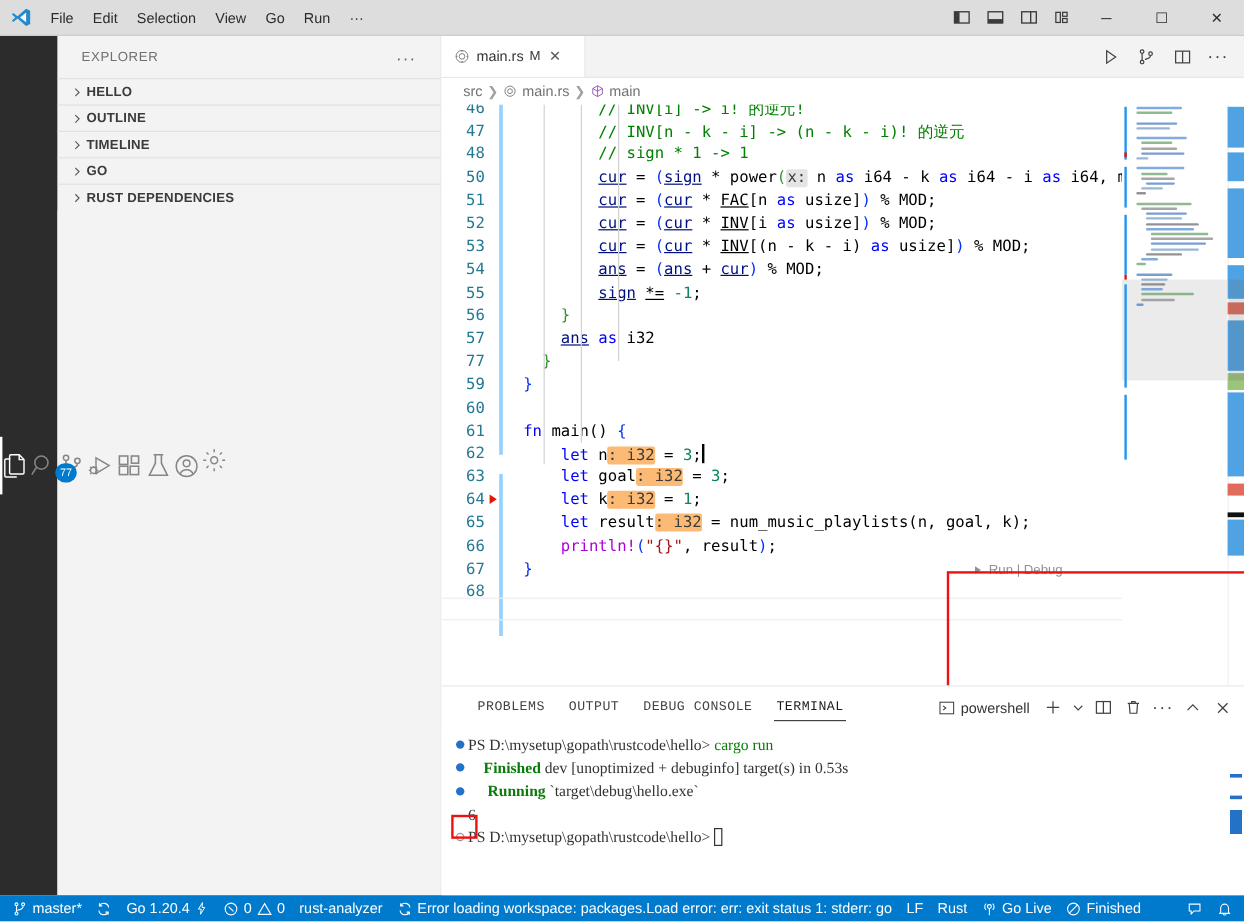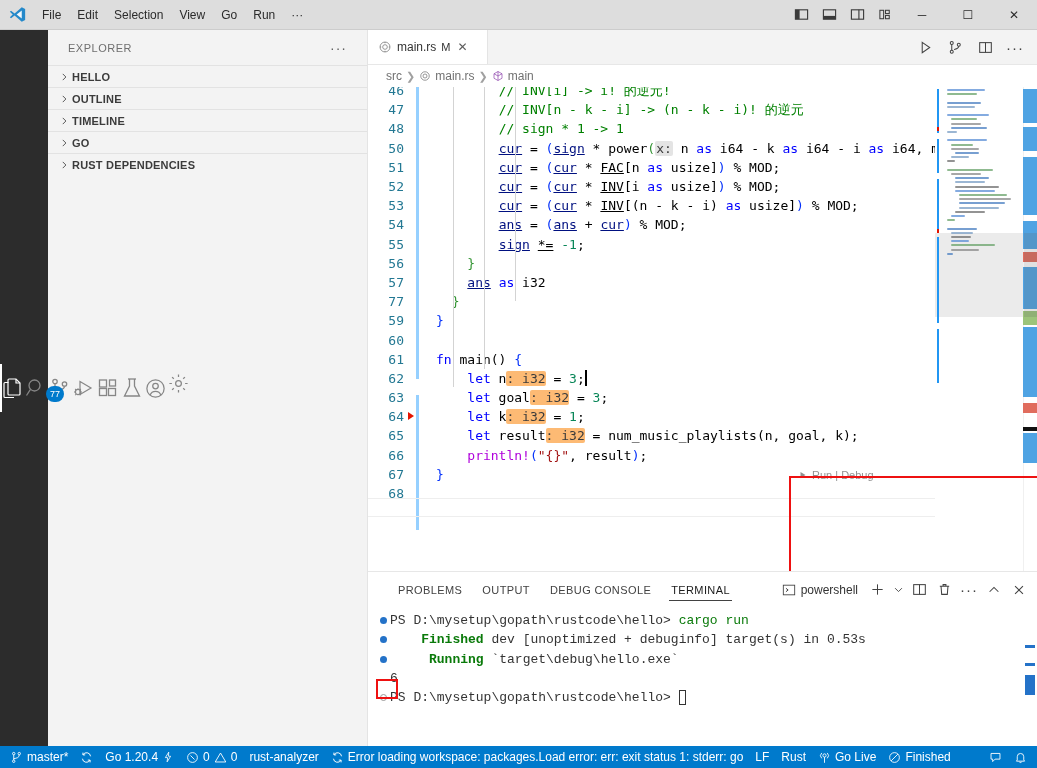--- a/index.html
+++ b/index.html
@@ -171,34 +171,34 @@
   
   .panel{
     flex:0 0 175px; background:#ffffff; border-top:1px solid #e7e7e7;
     display:flex; flex-direction:column; min-height:0;
   }
   .panel-head{
     height:35px; flex:0 0 35px; display:flex; align-items:stretch; padding-left:20px; gap:0;
   }
   .ptab{
     display:flex; align-items:center; padding:0 10px; font-size:11px;
-    color:#424242; letter-spacing:.4px; position:relative; text-transform:uppercase;
+    color:#424242; letter-spacing:.4px; position:relative; text-transform:uppercase;font-family:Liberation Mono, monospace;
   }
   .ptab.active{ color:#1b1b1b; }
   .ptab.active:after{
     content:""; position:absolute; left:8px; right:8px; bottom:6px; height:1px; background:#424242;
   }
   .panel-actions{ margin-left:auto; display:flex; align-items:center; gap:1px; padding-right:6px; }
   .term-sel{
     display:flex; align-items:center; gap:5px; font-size:12px; color:#333; padding:0 6px; height:35px;
   }
   .pa-btn{ width:24px; height:35px; display:flex; align-items:center; justify-content:center; color:#424242;}
   .terminal{
     flex:1 1 auto; min-height:0; position:relative; overflow:hidden;
-    font-family:Liberation Mono, monospace; font-size:13px;
+    font-family:Liberation Serif, serif; font-size:13px;
     padding-left:8px; padding-top:4px; background:#ffffff;
   }
   .tline{ height:19.3px; white-space:pre; display:flex; align-items:center; color:#333; }
   .tdeco{ width:14px; flex:0 0 14px; display:flex; align-items:center; justify-content:center; }
   .dot-blue{ width:7px; height:7px; border-radius:50%; background:#2472c8; }
   .dot-hollow{ width:7px; height:7px; border-radius:50%; border:1px solid #999; }
   .t-green{ color:#0a7a0a; font-weight:bold; }
   .t-path{ color:#333; }
   .t-cmd{ color:#0a7a0a; }
   .term-cursor{ display:inline-block; width:7px; height:15px; border:1px solid #333; vertical-align:-3px; }
@@ -492,21 +492,21 @@
 
           <div class="indentguide" style="left:85px; top:0; height:300px;"></div>
           <div class="indentguide" style="left:116px; top:0; height:282px;"></div>
           <div class="indentguide" style="left:147px; top:0; height:214px;"></div>
 
           <div class="changebar" style="top:0; height:292px;"></div>
           <div class="changebar" style="top:308px; height:135px;"></div>
 
           <div class="breakpoint-arrow" style="left:40px; top:325px;"></div>
 
-          <div class="codelens" style="position:absolute; left:430px; top:378px;">
+          <div class="codelens" style="position:absolute; left:442px; top:378px;">
             <svg width="10" height="10" viewBox="0 0 16 16" fill="#919191">
                 <path d="M4 3l8 5-8 5z"></path>
               </svg>
             <b>Run | Debug</b>
           </div>
 
           <div class="sel-line" style="top:411px; right:100px;"></div>
 
           <div class="redbox" style="left:421px; top:389px; width:433px; height:143px;"></div>
 

